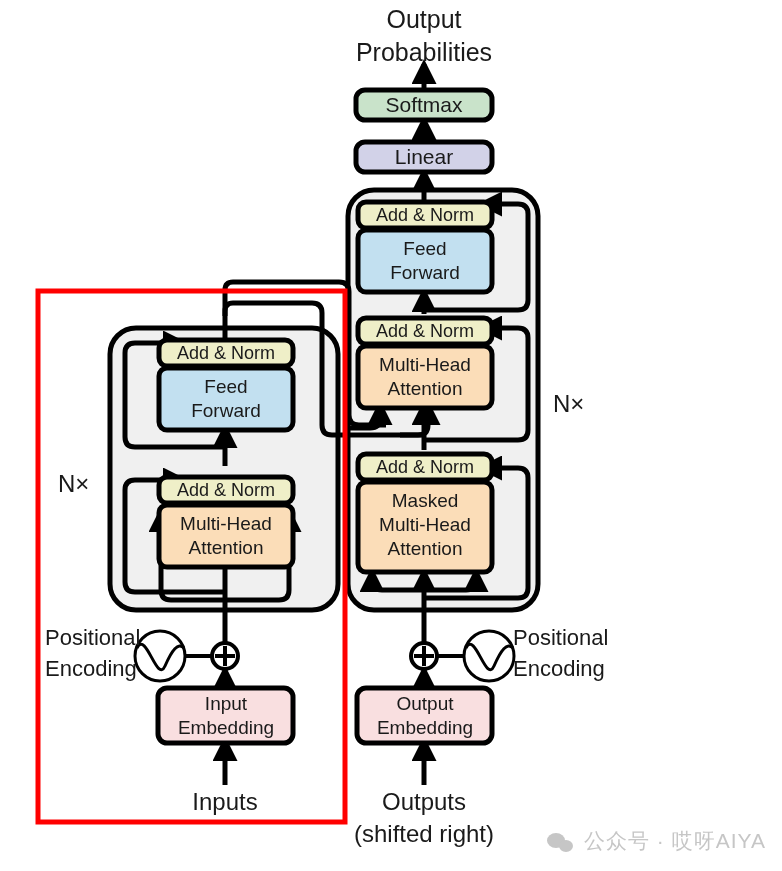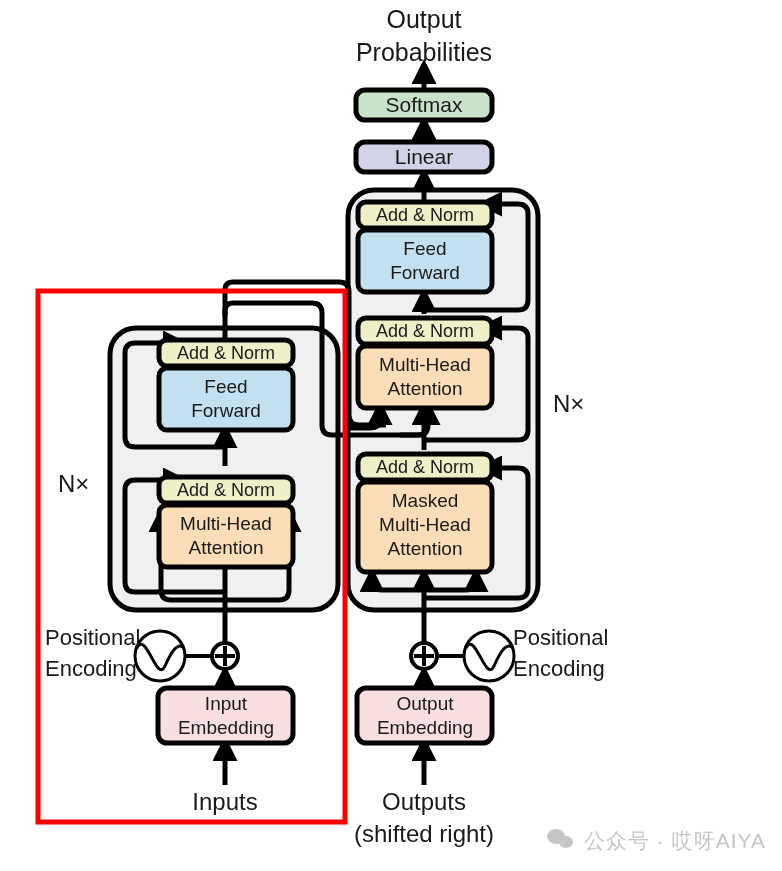--- a/index.html
+++ b/index.html
@@ -43,21 +43,21 @@
   .nx-text {
     font-family: "Liberation Sans", "DejaVu Sans", sans-serif;
     fill: #1a1a1a;
     text-anchor: start;
   }
   .watermark {
     position: absolute;
     right: 16px;
     bottom: 16px;
     display: flex;
-    align-items: flex-start;
+    align-items: flex-end;
     gap: 9px;
     color: #c6c6c6;
     font-size: 21px;
     font-family: "Liberation Sans", "DejaVu Sans", sans-serif;
     letter-spacing: 1px;
     user-select: none;
   }
   .wm-icon {
     width: 28px;
     height: 24px;

